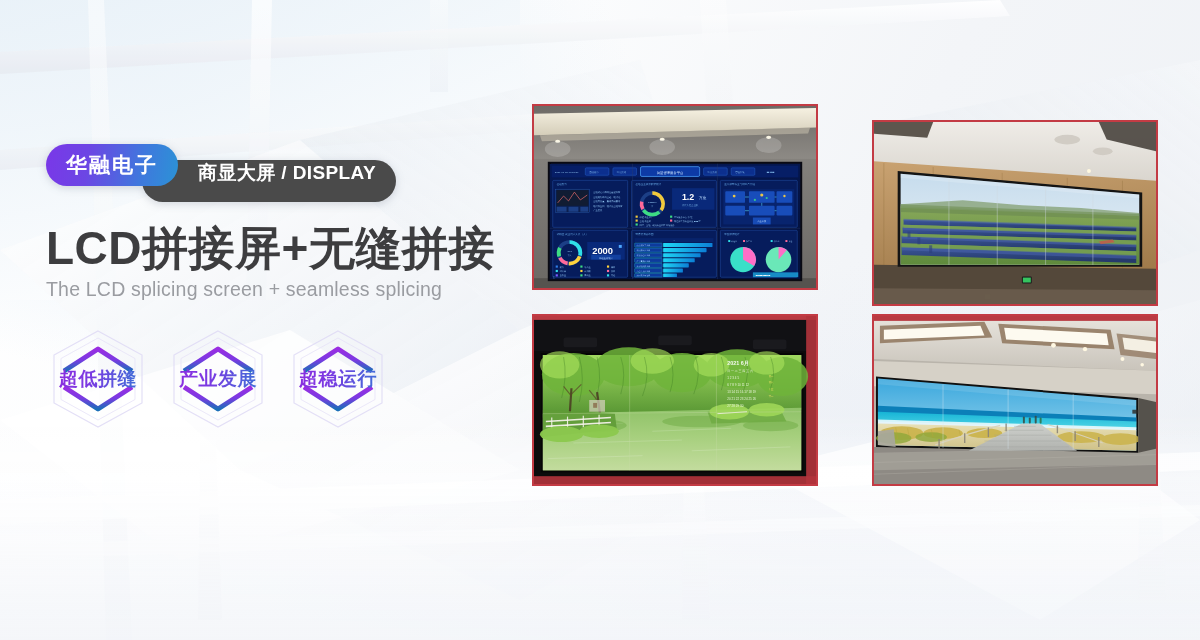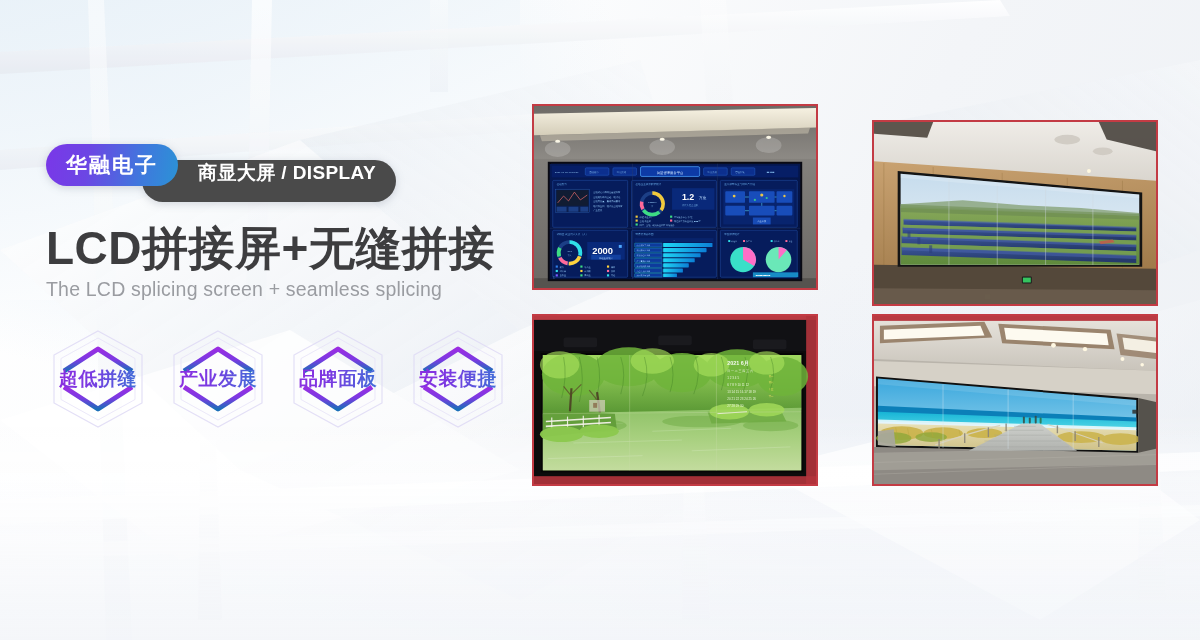--- a/index.html
+++ b/index.html
@@ -204,32 +204,23 @@
         <span class="feature-label">产业发展</span>
       </div>
 
       <div class="feature">
         <svg viewBox="0 0 104 104">
           <polygon points="52,4 96,28 96,76 52,100 8,76 8,28" fill="none" stroke="#ded9f5" stroke-width="1.2" opacity=".85"></polygon>
           <polygon points="52,11 89,31.5 89,72.5 52,93 15,72.5 15,31.5" fill="none" stroke="#e6e2f8" stroke-width="1" opacity=".8"></polygon>
           <path d="M18,44 L52,22 L86,44" fill="none" stroke="url(#hx1)" stroke-width="5" stroke-linejoin="round"></path>
           <path d="M18,60 L52,82 L86,60" fill="none" stroke="url(#hx1)" stroke-width="5" stroke-linejoin="round"></path>
         </svg>
-        <span class="feature-label">品牌面板</span>
+        <span class="feature-label">超稳运行</span>
       </div>
 
-      <div class="feature">
-        <svg viewBox="0 0 104 104">
-          <polygon points="52,4 96,28 96,76 52,100 8,76 8,28" fill="none" stroke="#ded9f5" stroke-width="1.2" opacity=".85"></polygon>
-          <polygon points="52,11 89,31.5 89,72.5 52,93 15,72.5 15,31.5" fill="none" stroke="#e6e2f8" stroke-width="1" opacity=".8"></polygon>
-          <path d="M18,44 L52,22 L86,44" fill="none" stroke="url(#hx1)" stroke-width="5" stroke-linejoin="round"></path>
-          <path d="M18,60 L52,82 L86,60" fill="none" stroke="url(#hx1)" stroke-width="5" stroke-linejoin="round"></path>
-        </svg>
-        <span class="feature-label">安装便捷</span>
-      </div>
 
     </div>
   </div>
 
   <div class="photo p-tl">
     <svg viewBox="0 0 286 186" preserveAspectRatio="none">
       <defs>
         <linearGradient id="ceil" x1="0" y1="0" x2="0" y2="1">
           <stop offset="0" stop-color="#6d6a66"></stop>
           <stop offset="1" stop-color="#8d8a85"></stop>

